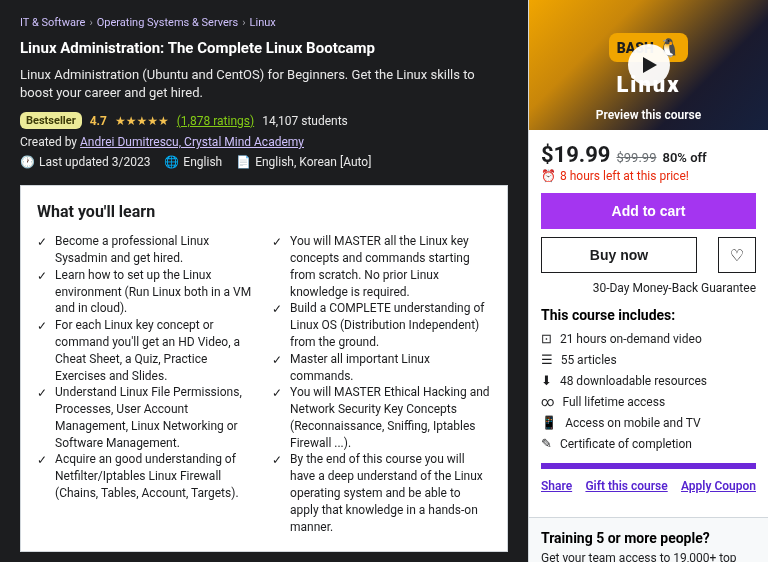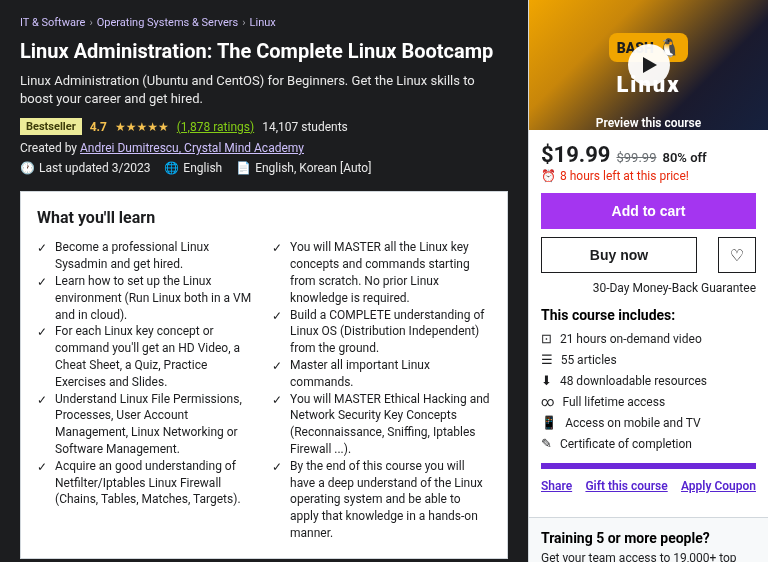--- a/index.html
+++ b/index.html
@@ -8,26 +8,26 @@
     .page-wrapper { display: flex; width: 768px; min-height: 562px; background: #fff; }
     
     
     .left-content { flex: 1; background: #1c1d1f; color: #fff; padding: 16px 20px 16px 20px; }
     
     .breadcrumb { display: flex; align-items: center; gap: 4px; font-size: 11px; color: #cec0fc; margin-bottom: 10px; }
     .breadcrumb span { color: #cec0fc; }
     .breadcrumb .sep { color: #9e9ea7; }
     .breadcrumb .current { color: #cec0fc; }
     
-    .course-title { font-size: 20px; font-weight: 700; line-height: 1.25; color: #fff; margin-bottom: 8px; }
+    .course-title { font-size: 15px; font-weight: 700; line-height: 1.25; color: #fff; margin-bottom: 8px; }
     
     .course-subtitle { font-size: 13px; color: #e8e8e8; margin-bottom: 10px; line-height: 1.4; }
     
     .rating-row { display: flex; align-items: center; gap: 8px; margin-bottom: 6px; flex-wrap: wrap; }
-    .bestseller-badge { background: #eceb98; color: #3d3c0a; font-size: 11px; font-weight: 700; padding: 2px 6px; border-radius: 0; }
+    .bestseller-badge { background: #eceb98; color: #3d3c0a; font-size: 11px; font-weight: 700; padding: 2px 6px; border-radius: 6px; }
     .stars { color: #f4c150; font-size: 12px; }
     .rating-number { color: #f4c150; font-size: 12px; font-weight: 700; }
     .rating-count { color: #84cc16; font-size: 12px; text-decoration: underline; }
     .students-count { color: #e8e8e8; font-size: 12px; }
     
     .created-by { font-size: 12px; color: #e8e8e8; margin-bottom: 6px; }
     .created-by a { color: #cec0fc; text-decoration: underline; }
     
     .meta-row { display: flex; align-items: center; gap: 14px; font-size: 12px; color: #e8e8e8; }
     .meta-item { display: flex; align-items: center; gap: 4px; }
@@ -42,21 +42,21 @@
     
     
     .right-sidebar { width: 240px; border-left: 1px solid #d1d7dc; background: #fff; flex-shrink: 0; }
     
     .course-preview { position: relative; background: #1c1d1f; height: 130px; cursor: pointer; display: flex; align-items: center; justify-content: center; overflow: hidden; }
     .preview-bg { width: 100%; height: 100%; background: linear-gradient(135deg, #f0a500 0%, #c8860a 30%, #1a1a2e 70%, #16213e 100%); display: flex; flex-direction: column; align-items: center; justify-content: center; }
     .preview-bash-logo { background: #f0a500; border-radius: 8px; padding: 4px 8px; font-size: 14px; font-weight: 900; color: #1c1d1f; margin-bottom: 4px; display: flex; align-items: center; gap: 4px; }
     .linux-text { color: #fff; font-size: 22px; font-weight: 900; letter-spacing: 2px; }
     .play-btn { position: absolute; width: 42px; height: 42px; background: rgba(255,255,255,0.95); border-radius: 50%; display: flex; align-items: center; justify-content: center; }
     .play-triangle { width: 0; height: 0; border-top: 8px solid transparent; border-bottom: 8px solid transparent; border-left: 14px solid #1c1d1f; margin-left: 3px; }
-    .preview-label { position: absolute; bottom: 0; left: 50%; transform: translateX(-50%); color: #fff; font-size: 12px; font-weight: 600; white-space: nowrap; }
+    .preview-label { position: absolute; bottom: 8px; left: 50%; transform: translateX(-50%); color: #fff; font-size: 12px; font-weight: 600; white-space: nowrap; }
     
     .sidebar-body { padding: 12px; }
     
     .price-row { display: flex; align-items: baseline; gap: 6px; margin-bottom: 2px; }
     .current-price { font-size: 22px; font-weight: 700; color: #1c1d1f; }
     .original-price { font-size: 13px; color: #6a6f73; text-decoration: line-through; }
     .discount { font-size: 13px; color: #1c1d1f; font-weight: 600; }
     
     .urgency { color: #e8290b; font-size: 12px; display: flex; align-items: center; gap: 4px; margin-bottom: 10px; }
     .clock-icon { font-size: 12px; }
@@ -143,21 +143,21 @@
           <div class="learn-item">
             <span class="check-icon">✓</span>
             <span>For each Linux key concept or command you'll get an HD Video, a Cheat Sheet, a Quiz, Practice Exercises and Slides.</span>
           </div>
           <div class="learn-item">
             <span class="check-icon">✓</span>
             <span>Understand Linux File Permissions, Processes, User Account Management, Linux Networking or Software Management.</span>
           </div>
           <div class="learn-item">
             <span class="check-icon">✓</span>
-            <span>Acquire an good understanding of Netfilter/Iptables Linux Firewall (Chains, Tables, Matches, Targets).</span>
+            <span>Acquire an good understanding of Netfilter/Iptables Linux Firewall (Chains, Tables, Account, Targets).</span>
           </div>
         </div>
         <div>
           <div class="learn-item">
             <span class="check-icon">✓</span>
             <span>You will MASTER all the Linux key concepts and commands starting from scratch. No prior Linux knowledge is required.</span>
           </div>
           <div class="learn-item">
             <span class="check-icon">✓</span>
             <span>Build a COMPLETE understanding of Linux OS (Distribution Independent) from the ground.</span>

